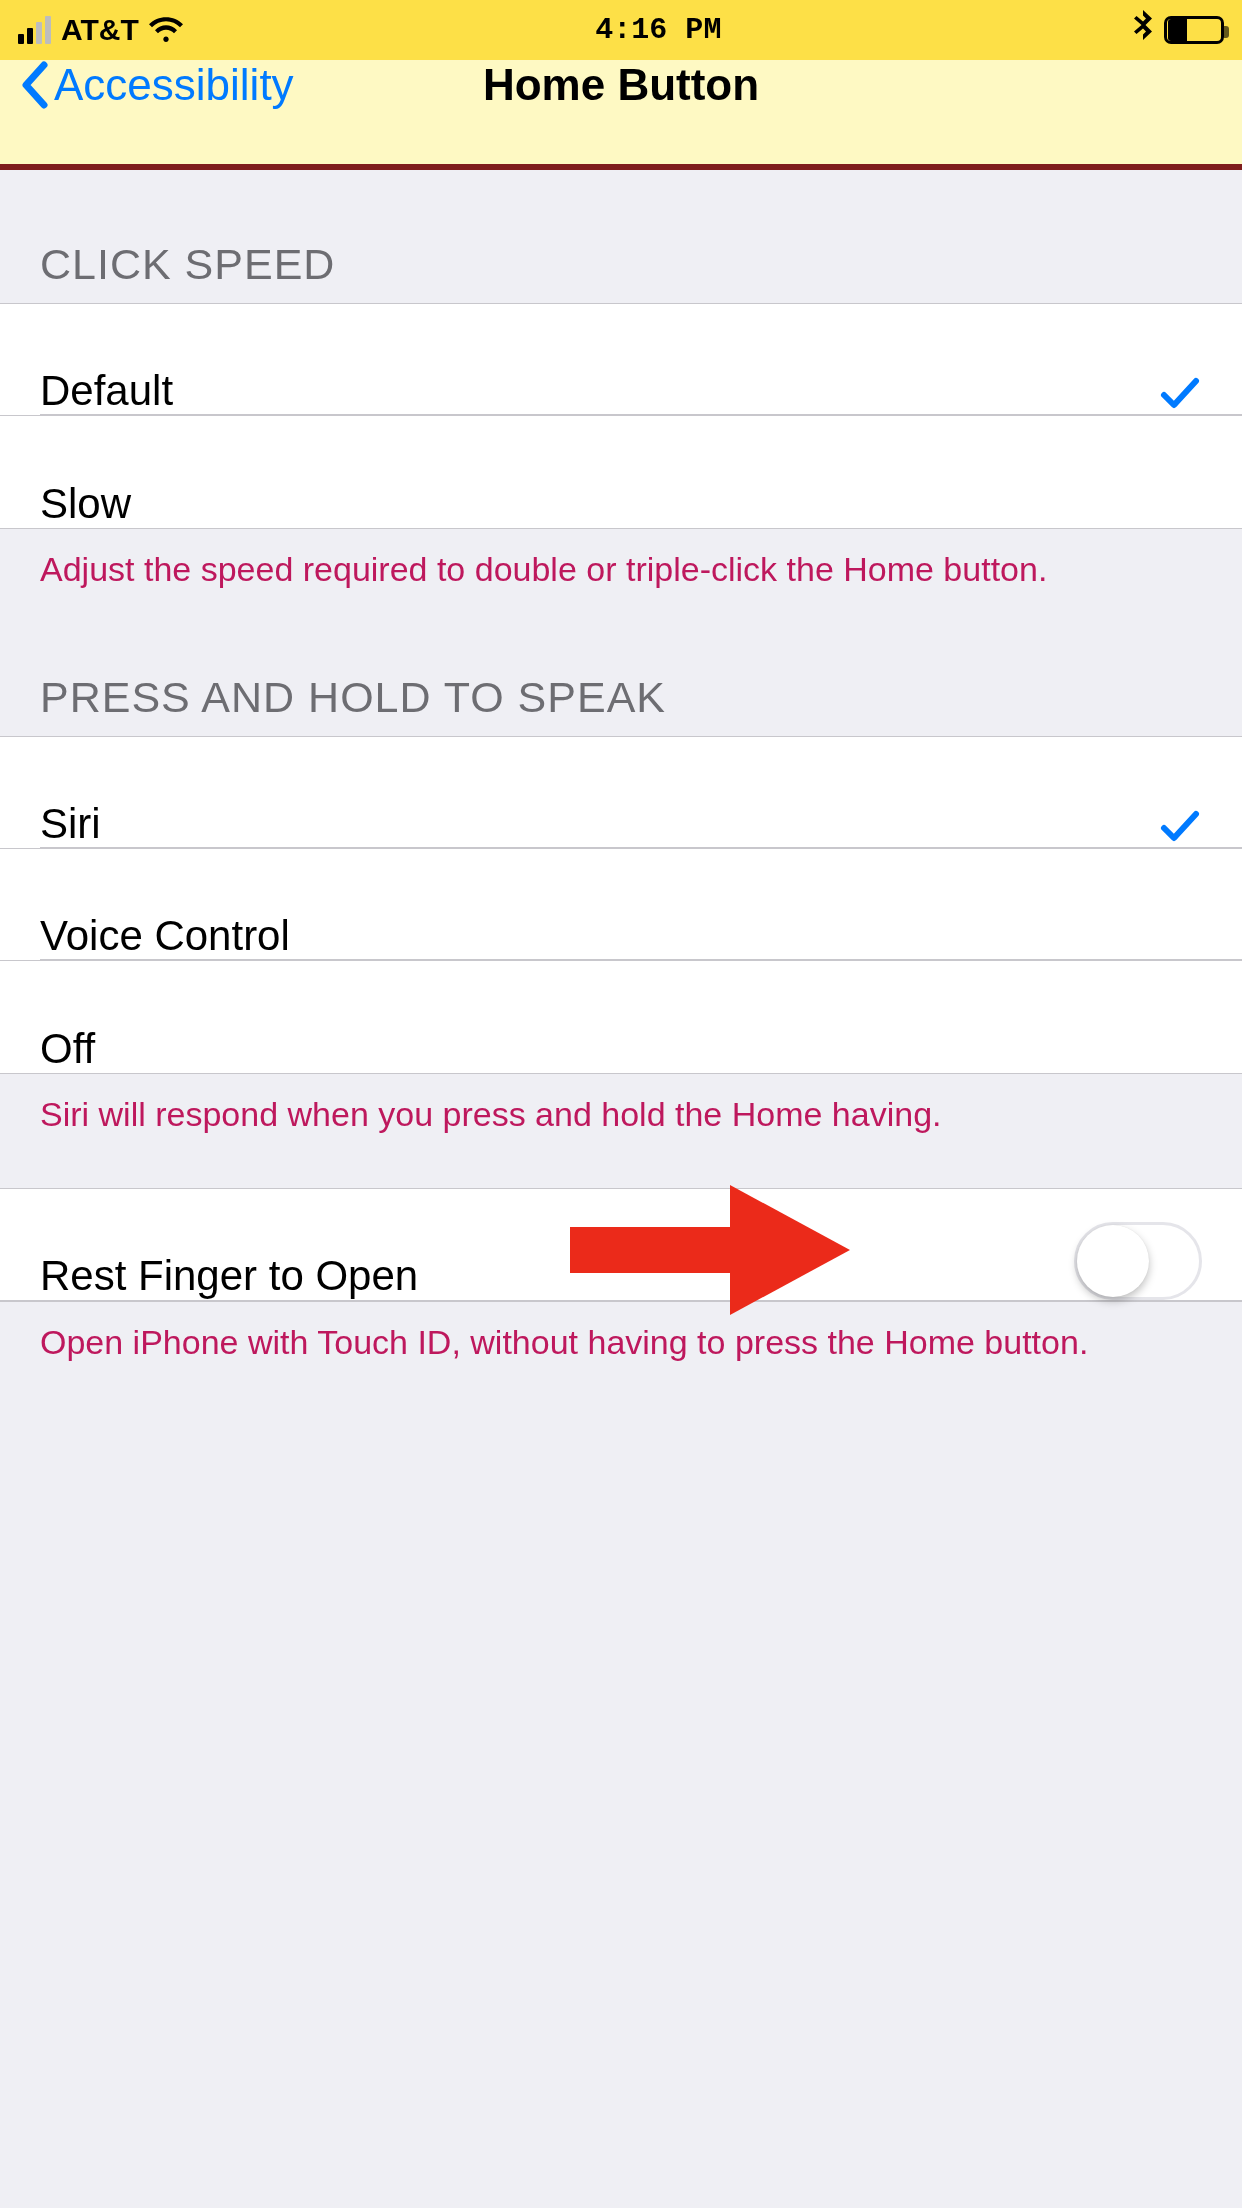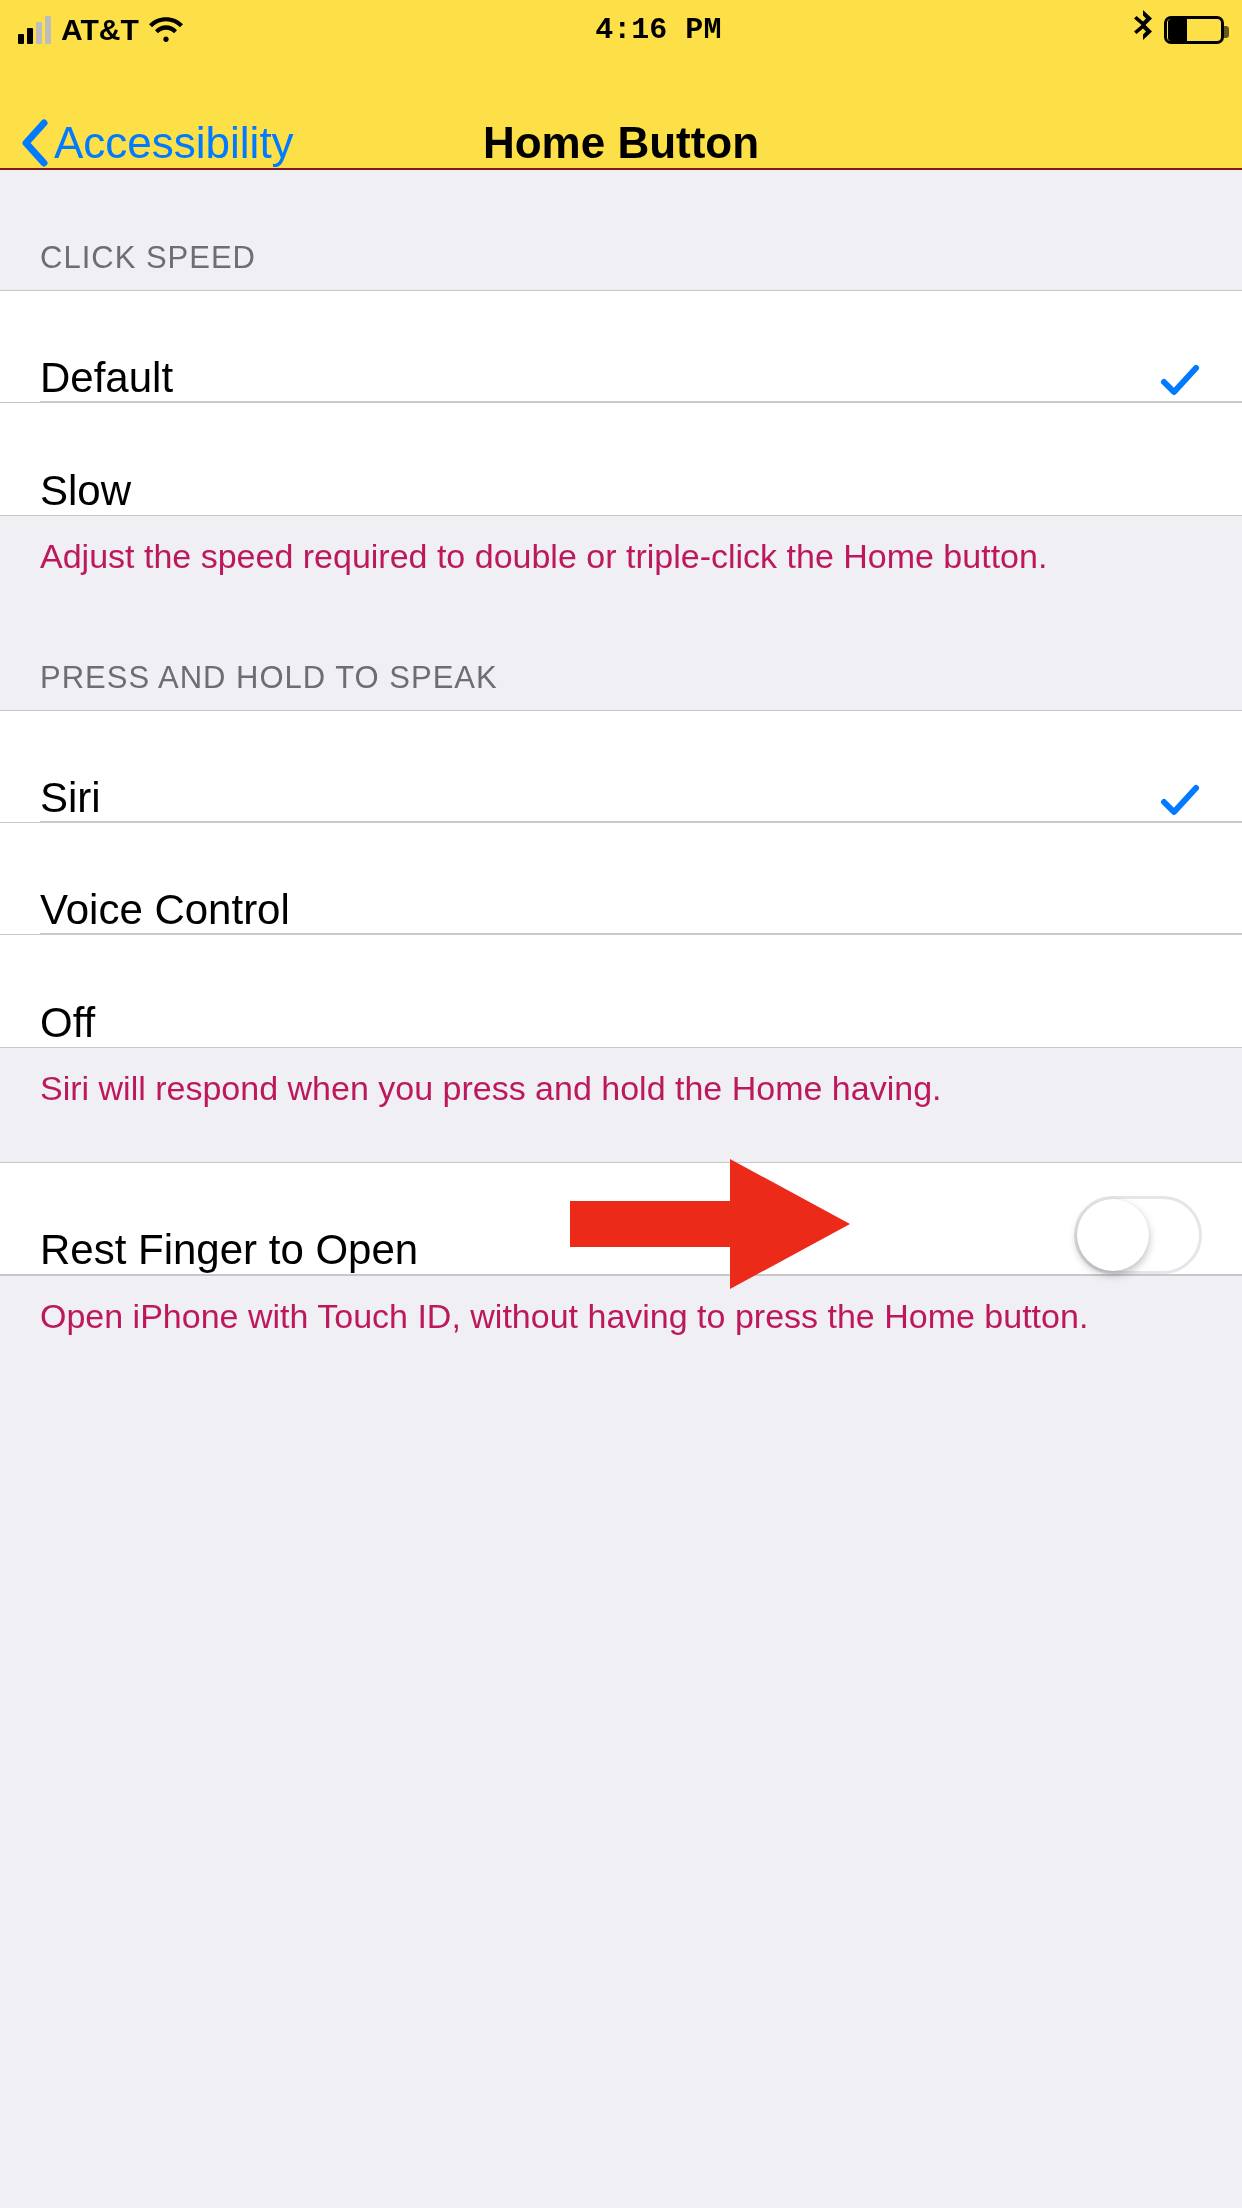--- a/index.html
+++ b/index.html
@@ -42,40 +42,40 @@
   }
   .battery::after {
     content:""; position:absolute; right:-8px; top:7px; width:5px; height:12px;
     background:#000; border-radius: 0 3px 3px 0; opacity:0.6;
   }
   .battery .level { width: 35%; height: 100%; background:#000; border-radius: 3px 0 0 3px; margin-left:1px; }
 
   
   .nav-bar {
     height: 110px;
-    background: #fde047;
-    border-bottom: 2px solid #7f1d1d;
+    background: #fef9c3;
+    border-bottom: 6px solid #7f1d1d;
     position: relative;
-    display:flex; align-items:flex-end;
+    display:flex; align-items:flex-start;
   }
   .back-btn {
     display:flex; align-items:center; gap:6px;
     color:#007aff; font-size:44px; padding-left:18px;
     font-weight:400;
   }
   .back-chevron svg { display:block; }
   .nav-title {
     position:absolute; left:0; right:0; text-align:center;
     font-size:44px; font-weight:600; pointer-events:none;
   }
 
   
   .section-header {
     padding: 40px 40px 14px 40px;
-    font-size: 31px;
+    font-size: 43px;
     color:#6d6d72;
     letter-spacing: 1px;
     text-transform: uppercase;
     margin-top: 40px;
   }
   .section-header.first { margin-top: 30px; }
 
   .group {
     background:#fff;
     border-top:1px solid #c8c7cc;

